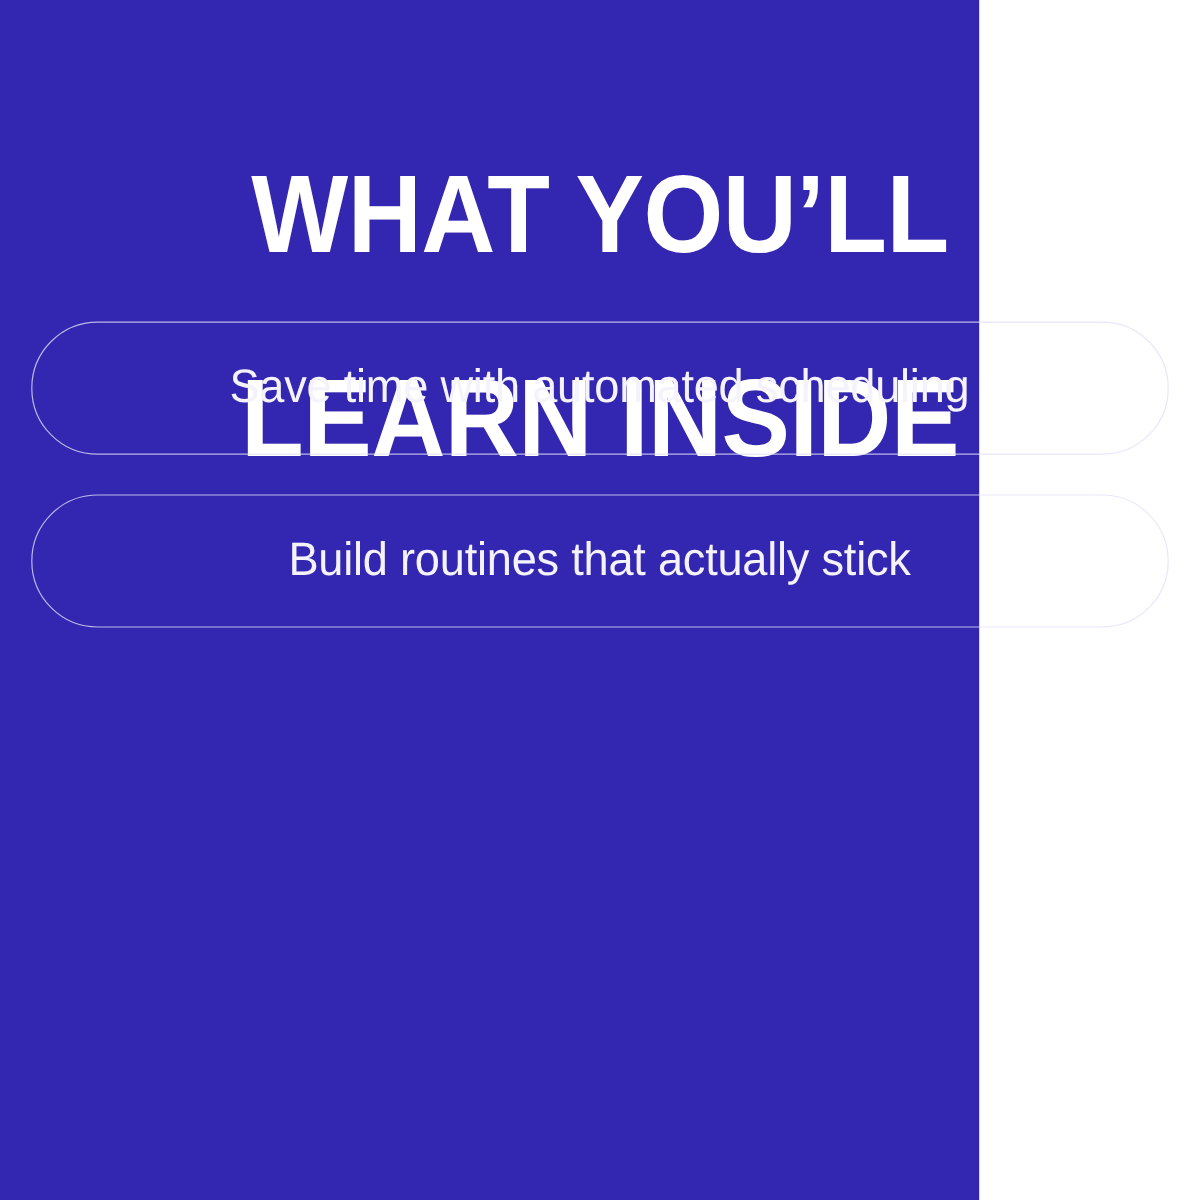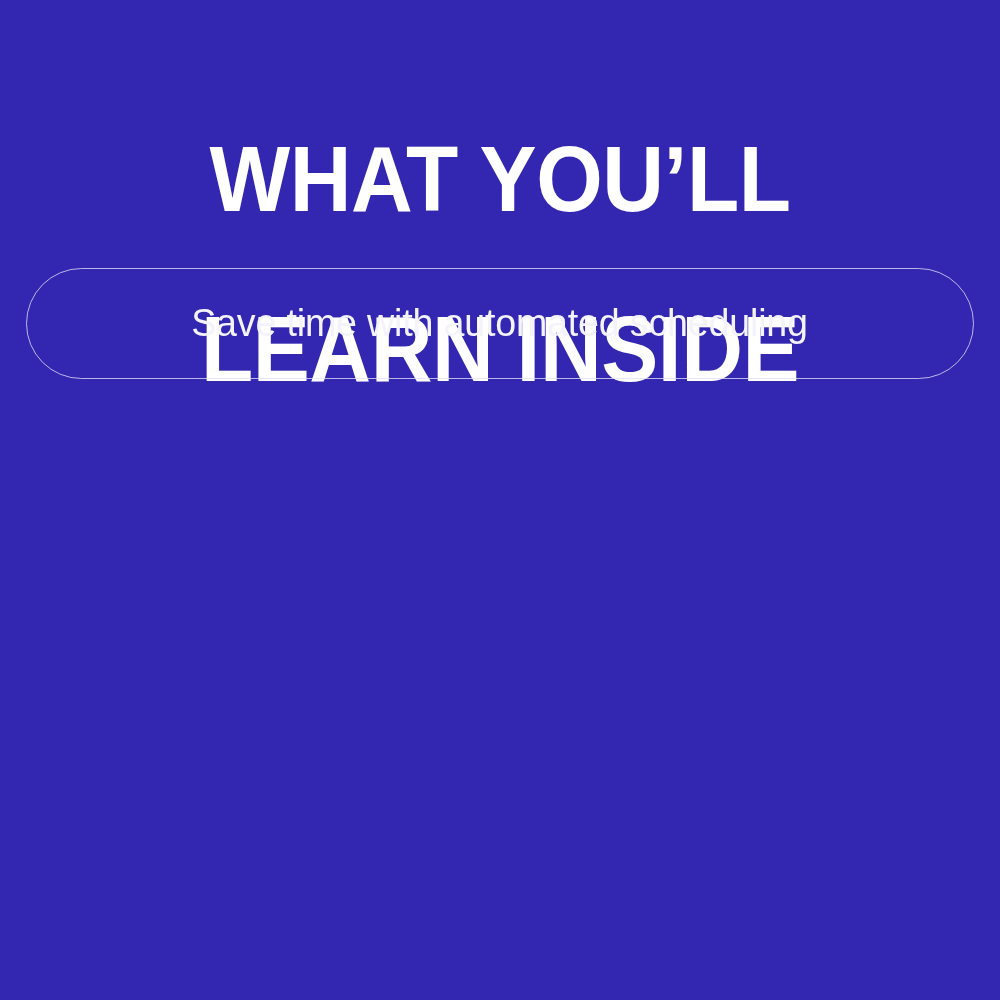--- a/index.html
+++ b/index.html
@@ -10,21 +10,21 @@
   body {
     width: 1000px;
     height: 1000px;
     overflow: hidden;
     font-family: "Liberation Sans", "DejaVu Sans", sans-serif;
     -webkit-font-smoothing: antialiased;
   }
 
   #slide {
     position: relative;
-    width: 1000px;
+    width: 816px;
     height: 1000px;
     background: #3326B0;
     box-sizing: border-box;
     display: flex;
     flex-direction: column;
     align-items: center;
   }
 
   
   .heading {
@@ -95,15 +95,18 @@
 
   <h1 class="heading">
     <span class="line">WHAT YOU’LL</span>
     <span class="line">LEARN INSIDE</span>
   </h1>
 
   <ul class="pill-list">
     <li class="pill">
       <span class="pill-label">Save time with automated scheduling</span>
     </li>
+    <li class="pill">
+      <span class="pill-label">Build routines that actually stick</span>
+    </li>
   </ul>
 
 </div>
 
 </body></html>

